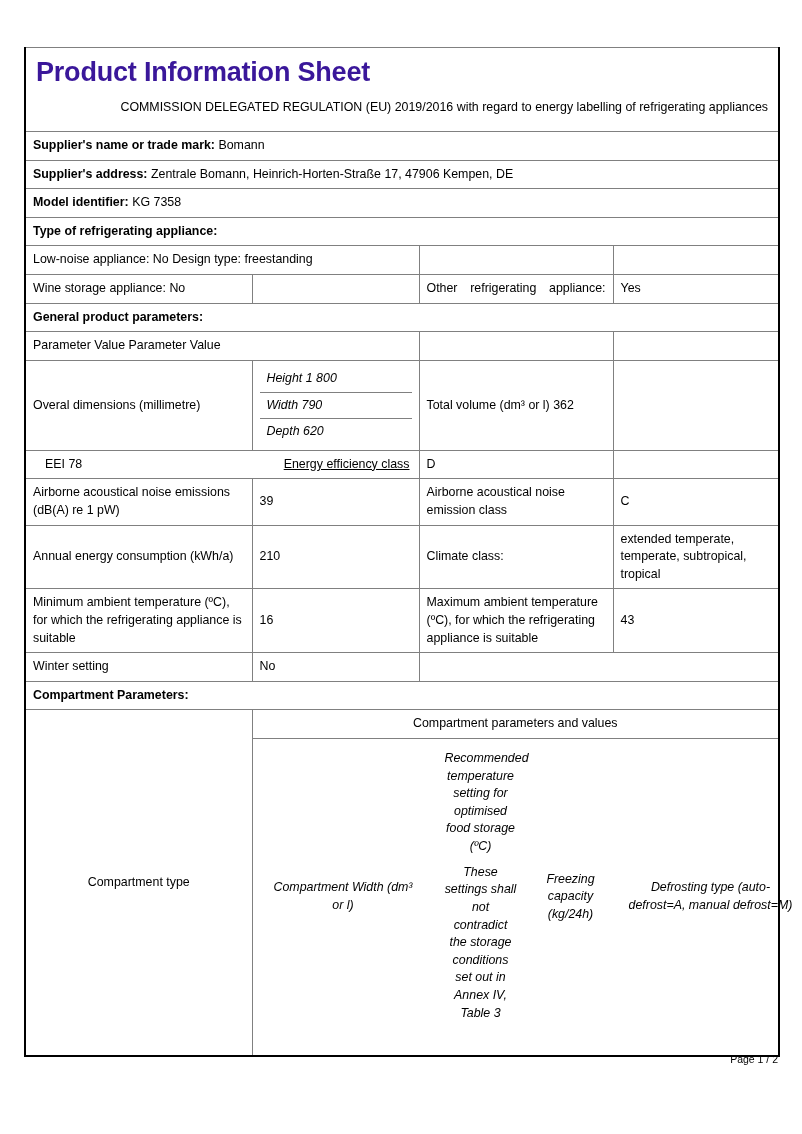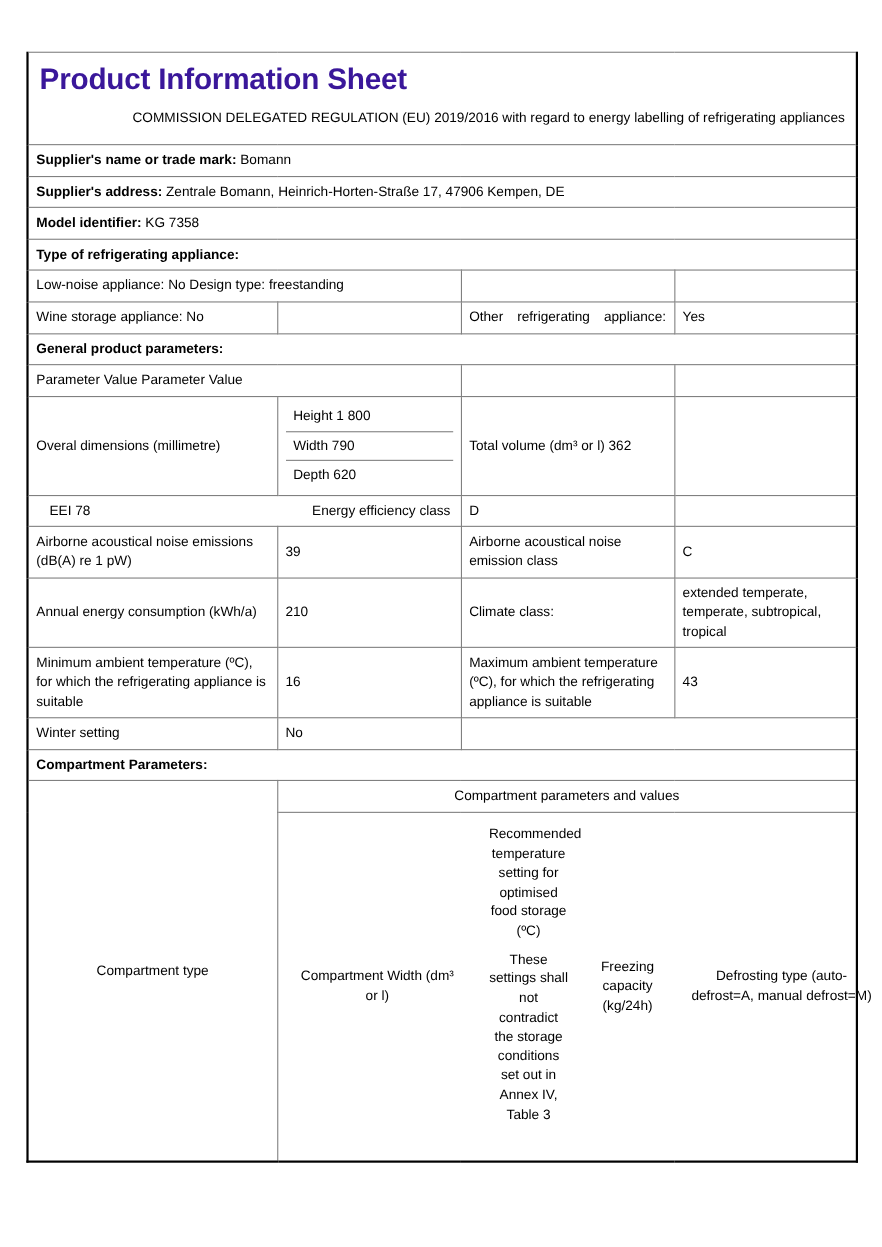--- a/index.html
+++ b/index.html
@@ -69,34 +69,34 @@
     table-layout: fixed;
   }
   .inner td {
     border: 1px solid #808080;
     padding: 4px 7px;
     font-size: 12.4px;
     line-height: 1.42;
   }
   .inner tr:first-child td { border-top: 0; }
   .inner tr:last-child td { border-bottom: 0; }
-  .inner td { border-left: 0; border-right: 0; }
+  .inner td { border-left: 0; border-right: 0; font-style: italic; }
 
   .justify { text-align: justify; text-align-last: justify; }
   .center { text-align: center; }
   .vtop { vertical-align: top; }
   .vmid { vertical-align: middle; }
 
   .spread {
     display: flex;
     justify-content: space-between;
     align-items: baseline;
     margin-left: 12px;
   }
-  .spread > span:last-child { padding-right: 2px; }
+  .spread > span:last-child { padding-right: 2px; text-decoration: underline; }
 
   .narrowcol {
     text-align: center;
     font-size: 12.4px;
     line-height: 1.48;
   }
   .narrowcol p { margin: 0 0 8px 14px; }
   .narrowcol p:last-child { margin-bottom: 0; }
 
   .footer {
@@ -277,14 +277,15 @@
                 </tr>
               </tbody>
             </table>
           </td>
         </tr>
 
       </tbody>
     </table>
   </div>
 
+  <div class="footer">Page 1 / 2</div>
 
 </div>
 
 </body></html>

